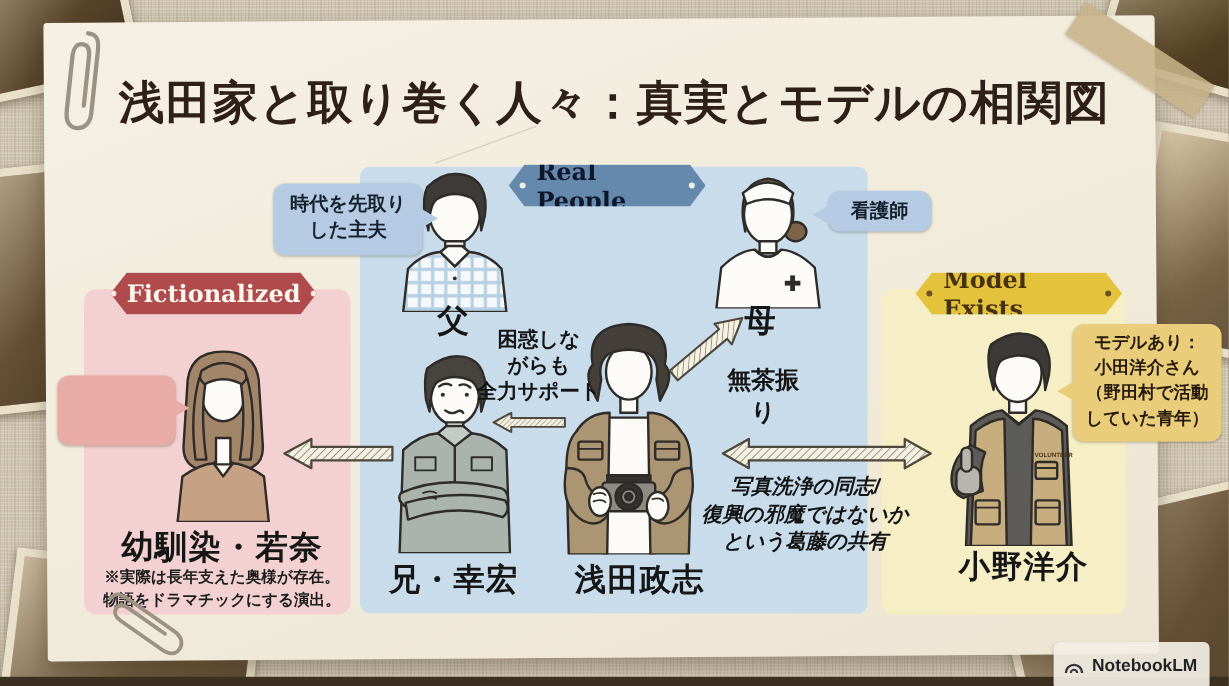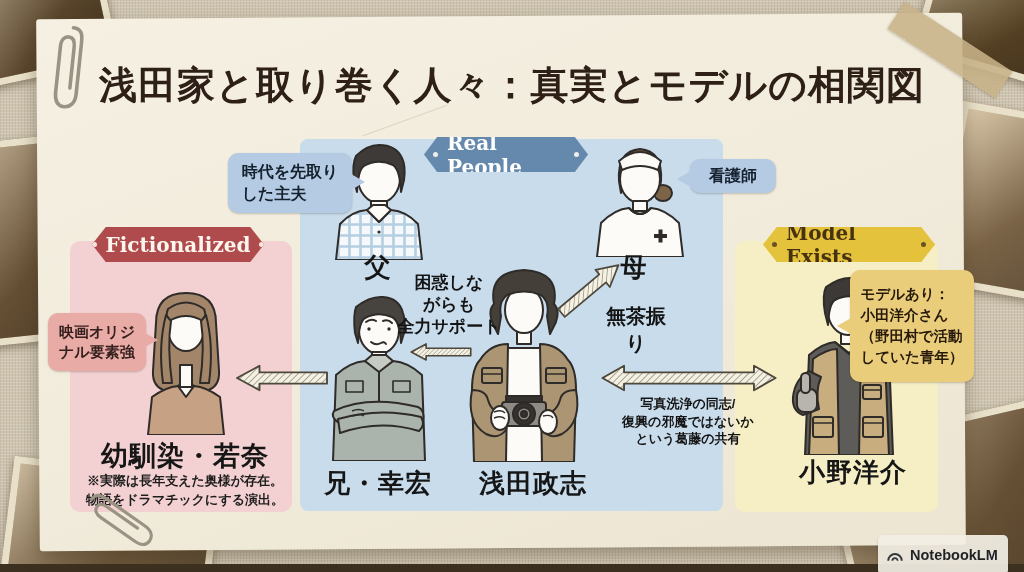--- a/index.html
+++ b/index.html
@@ -30,28 +30,28 @@
   .panel-blue{left:300px;top:139px;width:423px;height:372px;background:#c8dcec;border-radius:8px;}
   .panel-pink{left:70px;top:241px;width:222px;height:271px;background:#f3d0d1;}
   .panel-yellow{left:735px;top:241px;width:203px;height:271px;background:#f6efc5;}
   
   .badge{position:absolute;display:flex;align-items:center;justify-content:center;
     font-family:"DejaVu Serif","Liberation Serif",serif;font-weight:900;font-size:20px;
     clip-path:polygon(8% 0%,92% 0%,100% 50%,92% 100%,8% 100%,0% 50%);
     box-shadow:0 2px 3px rgba(60,45,25,.3);}
   .badge .dot{width:5px;height:5px;border-radius:50%;margin:0 9px;flex:0 0 auto;}
   .badge-red{left:92px;top:227px;width:172px;height:35px;background:#b04b4d;color:#fdf6ee;}
-  .badge-blue{left:424px;top:137px;width:164px;height:35px;background:#6589ac;color:#ffffff;}
+  .badge-blue{left:424px;top:137px;width:164px;height:35px;background:#6589ac;color:#0f172a;}
   .badge-yellow{left:763px;top:227px;width:172px;height:35px;background:#e5c23c;color:#46320f;}
   .badge-red .dot,.badge-blue .dot{background:rgba(255,250,240,.9);}
   .badge-yellow .dot{background:#6b5320;}
   
   .bubble{position:absolute;border-radius:10px;display:flex;align-items:center;justify-content:center;
-    font-weight:700;color:#15212e;text-align:left;white-space:pre-line;
-    box-shadow:0 1px 2px rgba(60,45,25,.25);}
+    font-weight:700;color:#15212e;text-align:center;white-space:pre-line;
+    box-shadow:0 1px 2px rgba(60,45,25,.25);font-family:Liberation Mono, monospace;}
   .bubble .tail{position:absolute;width:0;height:0;border-style:solid;}
   .bub-blue{background:#b5cbe3;}
   .bub-pink{background:#e8aba6;color:#35201d;}
   .bub-gold{background:#e9cd7b;color:#26190a;}
   
   .pname{position:absolute;font-weight:900;color:#161616;text-align:center;letter-spacing:1px;}
   .note{position:absolute;font-weight:700;font-size:13px;line-height:1.45;color:#1d1d1d;
     text-align:center;white-space:pre-line;}
   
   .rel{position:absolute;font-weight:900;color:#141414;text-align:center;white-space:pre-line;}
@@ -233,25 +233,23 @@
   <div class="bubble bub-blue" style="left:228px;top:153px;width:124px;height:60px;font-size:16px;line-height:1.35;">
     <span style="white-space:pre-line;">時代を先取り
 した主夫</span>
     <span class="tail" style="right:-13px;top:21px;border-width:8px 0 8px 14px;border-color:transparent transparent transparent #b5cbe3;"></span>
   </div>
   <div class="bubble bub-blue" style="left:690px;top:159px;width:86px;height:34px;font-size:16px;">
     <span>看護師</span>
     <span class="tail" style="left:-13px;top:12px;border-width:8px 14px 8px 0;border-color:transparent #b5cbe3 transparent transparent;"></span>
   </div>
   <div class="bubble bub-pink" style="left:48px;top:313px;width:98px;height:58px;font-size:15px;line-height:1.35;">
-    <span style="white-space:pre-line;">映画オリジ
-ナル要素強</span>
     <span class="tail" style="right:-12px;top:20px;border-width:7px 0 7px 13px;border-color:transparent transparent transparent #e8aba6;"></span>
   </div>
-  <div class="bubble bub-gold" style="left:850px;top:270px;width:124px;height:112px;font-size:14.5px;line-height:1.45;">
+  <div class="bubble bub-gold" style="left:894px;top:270px;width:124px;height:98px;font-size:14.5px;line-height:1.45;">
     <span style="white-space:pre-line;">モデルあり：
 小田洋介さん
 （野田村で活動
 していた青年）</span>
     <span class="tail" style="left:-13px;top:48px;border-width:8px 14px 8px 0;border-color:transparent #e9cd7b transparent transparent;"></span>
   </div>
 
   <svg class="abs" style="left:233px;top:363px;" width="98" height="30" viewBox="0 0 100 32">
     <defs>
         <pattern id="hA" width="5" height="5" patternUnits="userSpaceOnUse" patternTransform="rotate(45)">
@@ -288,21 +286,21 @@
 
   <svg class="abs" style="left:596px;top:362px;" width="186" height="32" viewBox="0 0 190 34">
     <defs>
         <pattern id="hD" width="5" height="5" patternUnits="userSpaceOnUse" patternTransform="rotate(45)">
       <rect width="5" height="5" fill="#f4f0e2"></rect>
           <line x1="0" y1="0" x2="0" y2="5" stroke="#90897a" stroke-width="1.6"></line>
         </pattern>
       </defs>
     <path d="M3 17 L26 4 L26 11 L164 11 L164 4 L187 17 L164 30 L164 23 L26 23 L26 30 Z" fill="url(#hD)" stroke="#4d473c" stroke-width="2" stroke-linejoin="round"></path>
   </svg>
-  <div class="rel" style="left:583px;top:395px;width:210px;font-size:13px;line-height:1.35;">写真洗浄の同志/
+  <div class="rel" style="left:566px;top:395px;width:210px;font-size:17px;line-height:1.35;font-style:italic;">写真洗浄の同志/
 復興の邪魔ではないか
 という葛藤の共有</div>
 
   <div class="pname" style="left:330px;top:250px;width:96px;font-size:26px;">父</div>
   <div class="pname" style="left:586px;top:250px;width:96px;font-size:26px;">母</div>
   <div class="pname" style="left:80px;top:438px;width:210px;font-size:27px;">幼馴染・若奈</div>
   <div class="note" style="left:72px;top:472px;width:226px;">※実際は長年支えた奥様が存在。
 物語をドラマチックにする演出。</div>
   <div class="pname" style="left:310px;top:466px;width:136px;font-size:26px;">兄・幸宏</div>
   <div class="pname" style="left:463px;top:466px;width:140px;font-size:26px;">浅田政志</div>

